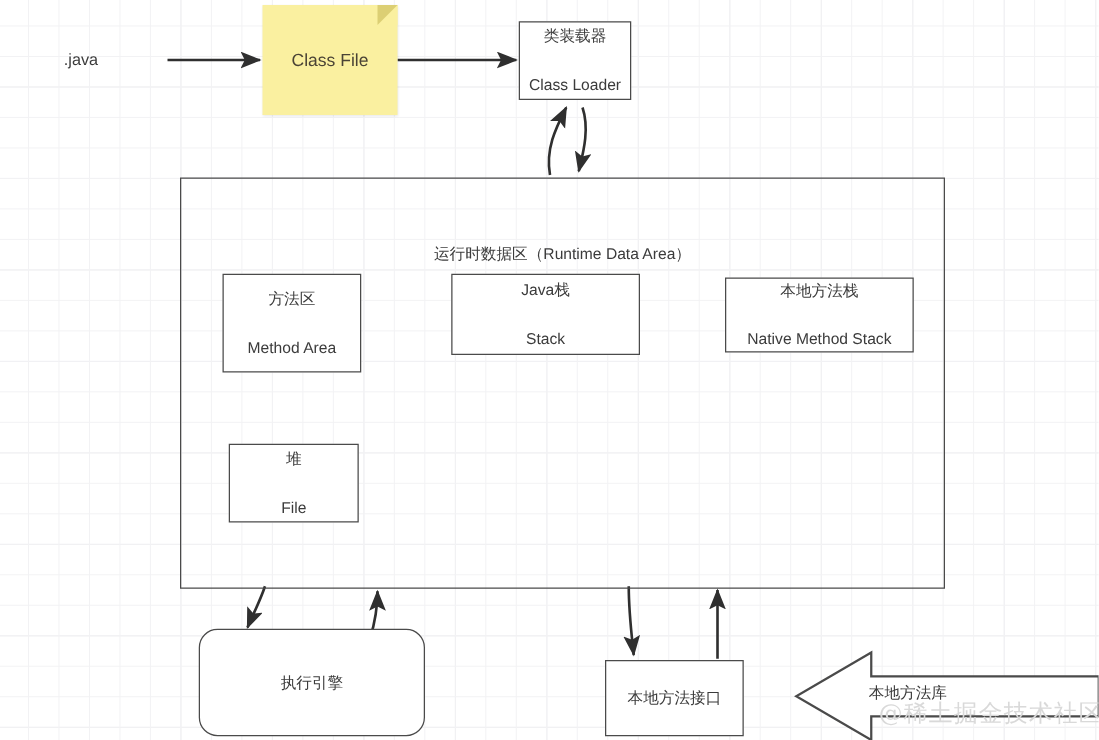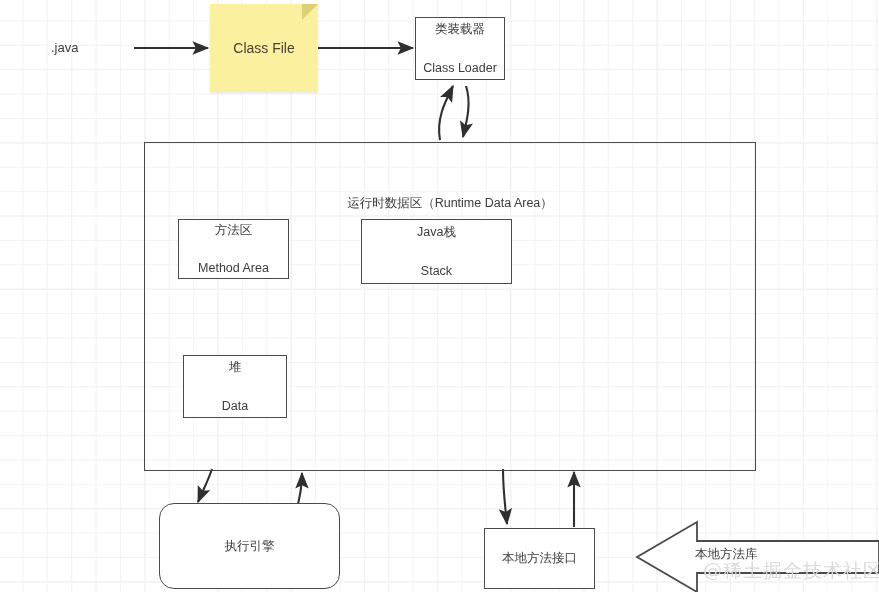--- a/index.html
+++ b/index.html
@@ -149,34 +149,38 @@
 
   <div class="node boxed" style="left:415px; top:17px; width:90px; height:63px; font-size:12.5px;">
     <span class="label-line">类装载器</span>
     <span class="label-line">Class Loader</span>
   </div>
 
   <div class="outer-box" style="position:absolute; left:144px; top:142px; width:610px; height:327px;">
     <div class="rda-title" style="font-size:12.5px;">运行时数据区（Runtime Data Area）</div>
   </div>
 
-  <div class="node boxed" style="left:178px; top:219px; width:111px; height:60px; font-size:12.5px;">
+  <div class="node boxed" style="left:178px; top:219px; width:111px; height:79px; font-size:12.5px;">
     <span class="label-line">方法区</span>
     <span class="label-line">Method Area</span>
   </div>
 
   <div class="node boxed" style="left:361px; top:219px; width:151px; height:65px; font-size:12.5px;">
     <span class="label-line">Java栈</span>
     <span class="label-line">Stack</span>
   </div>
 
+  <div class="node boxed" style="left:580px; top:222px; width:151px; height:60px; font-size:12.5px;">
+    <span class="label-line">本地方法栈</span>
+    <span class="label-line">Native Method Stack</span>
+  </div>
 
   <div class="node boxed" style="left:183px; top:355px; width:104px; height:63px; font-size:12.5px;">
     <span class="label-line">堆</span>
-    <span class="label-line">Data</span>
+    <span class="label-line">File</span>
   </div>
 
 
   <div class="node boxed" style="left:159px; top:503px; width:181px; height:86px; font-size:12.5px;border-radius:15px;">
     <span class="label-line">执行引擎</span>
   </div>
 
   <div class="node boxed" style="left:484px; top:528px; width:111px; height:61px; font-size:12.5px;">
     <span class="label-line">本地方法接口</span>
   </div>

